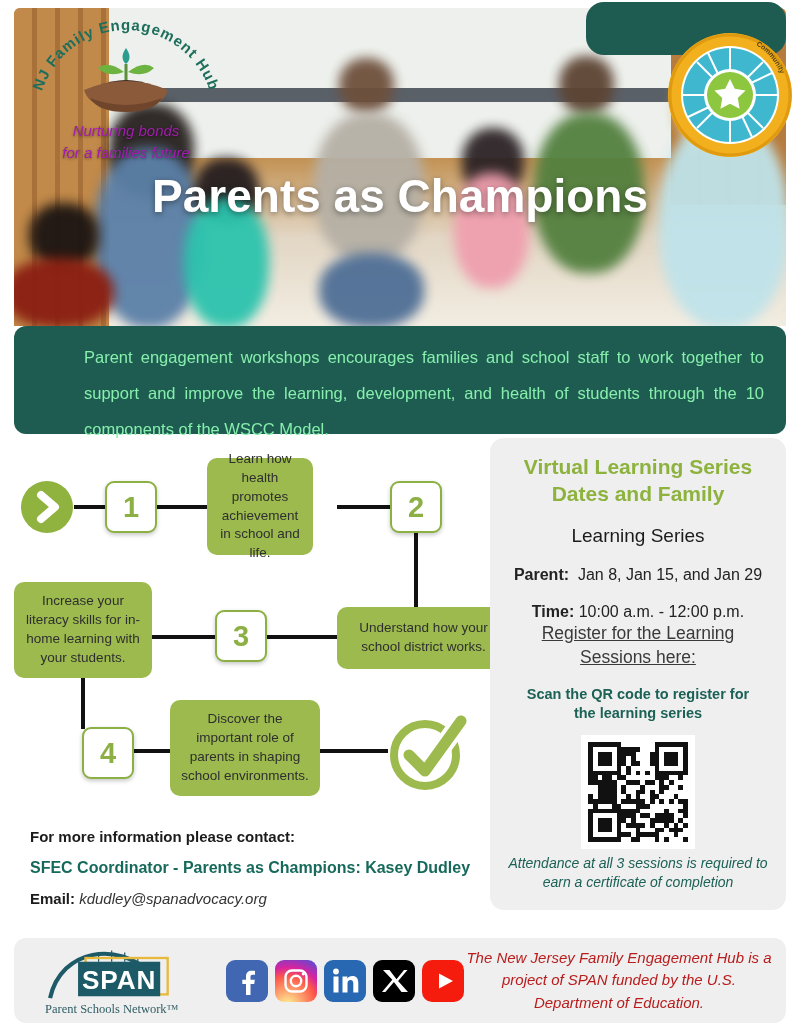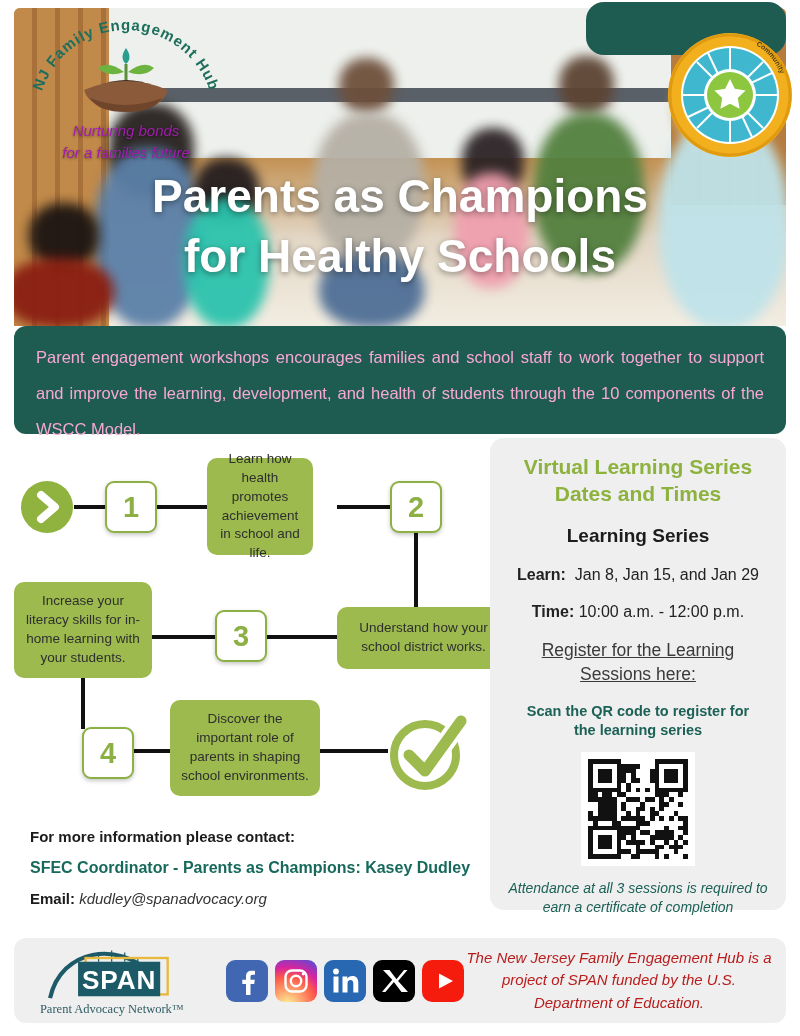--- a/index.html
+++ b/index.html
@@ -32,47 +32,47 @@
   .badge { position:absolute; left:289px; top:127px; width:212px; height:37px; z-index:4;
     background:#8FB33E; border-radius:20px; color:#fff; font-weight:bold; font-size:19px;
     line-height:37px; text-align:center; letter-spacing:.2px; }
   .hero-title { position:absolute; left:14px; top:166px; width:772px; z-index:4; text-align:center;
     color:#ffffff; font-weight:bold; font-size:46px; line-height:60px;
     text-shadow:0 2px 6px rgba(0,0,0,.4); }
 
   
   .desc-bar { position:absolute; left:14px; top:326px; width:772px; height:108px; z-index:5;
     background:#1E5B51; border-radius:12px; padding:13px 22px 0 22px; }
-  .desc-bar p { color:#f9a8d4; font-size:16.5px; line-height:36px; text-align:justify; }
+  .desc-bar p { color:#86efac; font-size:16.5px; line-height:36px; text-align:justify;margin-left:48px; }
 
   
   .flow { position:absolute; left:0; top:0; width:800px; height:1036px; z-index:2; pointer-events:none; }
   .fline { position:absolute; background:#111; z-index:1; }
   .numbox { position:absolute; width:52px; height:52px; background:#fff; border:2px solid #8CB043;
     border-radius:9px; color:#8CB043; font-weight:bold; font-size:29px; text-align:center;
     line-height:48px; box-shadow:0 2px 4px rgba(0,0,0,.22); z-index:2; }
   .greenbox { position:absolute; background:#9CBA4D; border-radius:10px; color:#2f2f2f;
     font-size:13.5px; line-height:1.4; text-align:center; display:flex; align-items:center;
     justify-content:center; padding:6px 8px; z-index:2; }
   .icon-abs { position:absolute; z-index:2; }
 
   
   .sidebar { position:absolute; left:490px; top:438px; width:296px; height:472px;
     background:#EFEFEF; border-radius:14px; z-index:5; display:flex; flex-direction:column;
     align-items:center; text-align:center; }
   .sb-title { margin-top:16px; width:250px; color:#8DB23E; font-size:21px; font-weight:bold; line-height:1.28; }
-  .sb-sub { margin-top:17px; color:#1c1c1c; font-size:19px; font-weight:bold; }
+  .sb-sub { margin-top:17px; color:#1c1c1c; font-size:19px; font-weight:normal; }
   .sb-line { margin-top:19px; color:#222; font-size:16px; }
   .sb-line b { font-weight:bold; }
-  .sb-register { margin-top:17px; width:235px; color:#3a3a3a; font-size:17.5px;
+  .sb-register { width:235px; color:#3a3a3a; font-size:17.5px;
     text-decoration:underline; line-height:1.4; cursor:pointer; display:inline-block; }
   .sb-qrcap { margin-top:15px; width:235px; color:#1C6156; font-size:14.5px; font-weight:bold; line-height:1.35; }
   .qr-box { margin-top:11px; width:114px; height:114px; background:#fff; padding:7px; }
   .qr-box svg { width:100%; height:100%; display:block; }
-  .sb-note { margin-top:13px; width:260px; color:#1C6156; font-size:14px; font-style:italic; line-height:1.4; }
+  .sb-note { margin-top:5px; width:260px; color:#1C6156; font-size:14px; font-style:italic; line-height:1.4; }
 
   
   .contact { position:absolute; left:30px; top:828px; width:450px; z-index:5; }
   .contact .c1 { color:#1c1c1c; font-size:15px; font-weight:bold; }
   .contact .c2 { margin-top:14px; color:#176A5B; font-size:16px; font-weight:bold; }
   .contact .c3 { margin-top:13px; color:#1c1c1c; font-size:15px; }
   .contact .c3 b { font-weight:bold; }
   .contact .c3 em { font-style:italic; color:#333; font-weight:normal; }
 
   
@@ -163,21 +163,20 @@
         <path id="wlbl" d="M 90 14 A 56 56 0 0 1 116 48" fill="none"></path>
       </defs>
     <text font-size="7" fill="#4a3b10" font-weight="bold">
       <textPath href="#wlbl" xlink:href="#wlbl">Community</textPath>
     </text>
   </svg>
 
 
   <div class="hero-title">
     <div>Parents as Champions</div>
-    <div>for Healthy Schools</div>
   </div>
 
   <div class="desc-bar">
     <p>Parent engagement workshops encourages families and school staff to work together to support and improve the learning, development, and health of students through the 10 components of the WSCC Model.</p>
   </div>
 
   <div class="flow">
 
     <div class="fline" style="left:74px;top:505px;width:31px;height:4px"></div>
     <div class="fline" style="left:157px;top:505px;width:50px;height:4px"></div>
@@ -205,24 +204,24 @@
     <div class="greenbox" style="left:170px;top:700px;width:150px;height:96px">Discover the important role of parents in shaping school environments.</div>
 
     <svg class="icon-abs" style="left:385px;top:705px" width="85" height="90" viewBox="0 0 85 90">
       <circle cx="40" cy="50" r="31" fill="none" stroke="#9CBA4D" stroke-width="8"></circle>
       <path d="M24 50 L40 66 L76 16" fill="none" stroke="#ffffff" stroke-width="19" stroke-linecap="round" stroke-linejoin="round"></path>
       <path d="M24 50 L40 66 L76 16" fill="none" stroke="#9CBA4D" stroke-width="11" stroke-linecap="round" stroke-linejoin="round"></path>
     </svg>
   </div>
 
   <aside class="sidebar">
-    <h2 class="sb-title">Virtual Learning Series Dates and Times</h2>
+    <h2 class="sb-title">Virtual Learning Series Dates and Family</h2>
     <h3 class="sb-sub">Learning Series</h3>
     <p class="sb-line">
-      <b>Learn:</b>&nbsp;
+      <b>Parent:</b>&nbsp;
       <span>Jan 8, Jan 15, and Jan 29</span>
     </p>
     <p class="sb-line">
       <b>Time:</b>
       <span>10:00 a.m. - 12:00 p.m.</span>
     </p>
     <a class="sb-register">Register for the Learning Sessions here:</a>
     <p class="sb-qrcap">Scan the QR code to register for the learning series</p>
     <div class="qr-box">
       <svg id="qr-svg" viewBox="0 0 21 21" shape-rendering="crispEdges" fill="#111">
@@ -402,21 +401,21 @@
           <line x1="52" y1="14" x2="52" y2="20"></line>
             <line x1="66" y1="9" x2="66" y2="19"></line>
           <line x1="80" y1="7" x2="80" y2="19"></line>
             <line x1="94" y1="9" x2="94" y2="19"></line>
           <line x1="108" y1="15" x2="108" y2="22"></line>
         </g>
         <rect x="52" y="15" width="88" height="39" fill="none" stroke="#E8B93C" stroke-width="2.5"></rect>
         <rect x="44" y="19" width="88" height="37" fill="#1D5A68"></rect>
         <text x="88" y="48" text-anchor="middle" font-size="28" font-weight="bold" fill="#ffffff" letter-spacing="1">SPAN</text>
       </svg>
-      <div class="span-caption">Parent Advocacy Network™</div>
+      <div class="span-caption">Parent Schools Network™</div>
     </div>
 
     <div class="social">
       <svg class="sicon" viewBox="0 0 42 42">
         <rect width="42" height="42" rx="9" fill="#4267B2"></rect>
         <path d="M24.5 35 v-11 h3.7 l.6-4.3 h-4.3 v-2.8 c0-1.3.4-2.1 2.2-2.1 h2.3 V11 c-.4-.05-1.8-.17-3.4-.17 -3.3 0-5.6 2-5.6 5.8 v3.1 h-3.7 v4.3 h3.7 v11 z" fill="#ffffff"></path>
       </svg>
       <svg class="sicon" viewBox="0 0 42 42">
         <defs>
           <radialGradient id="igg" cx="30%" cy="107%" r="150%">

